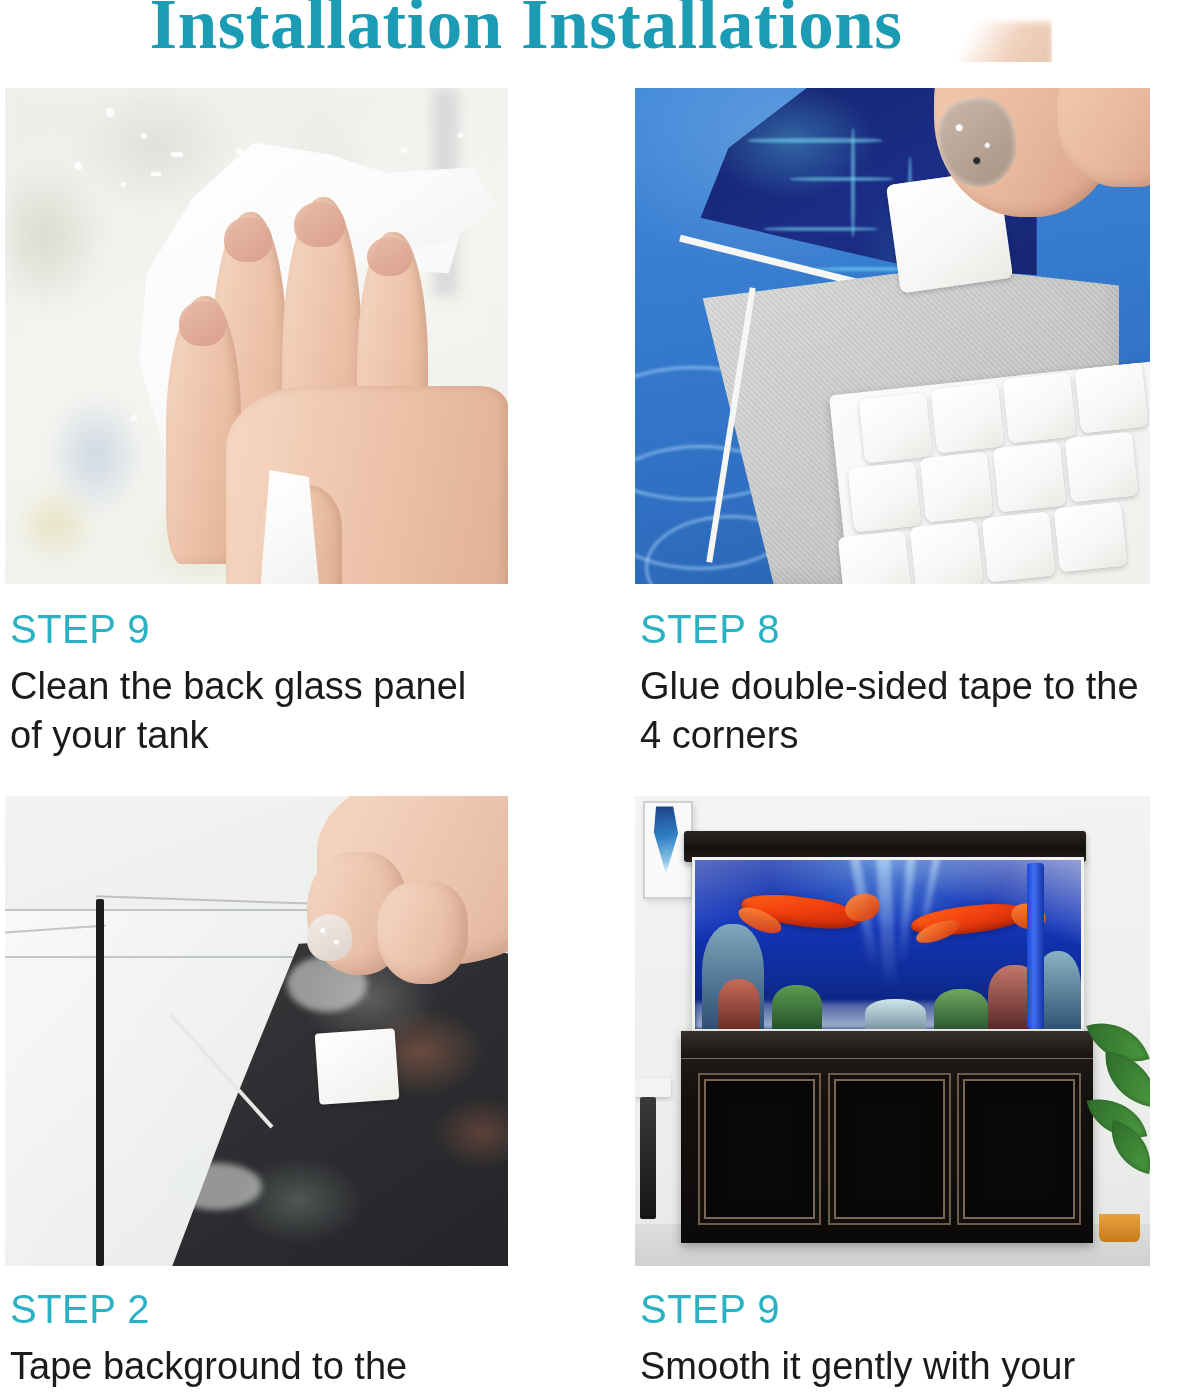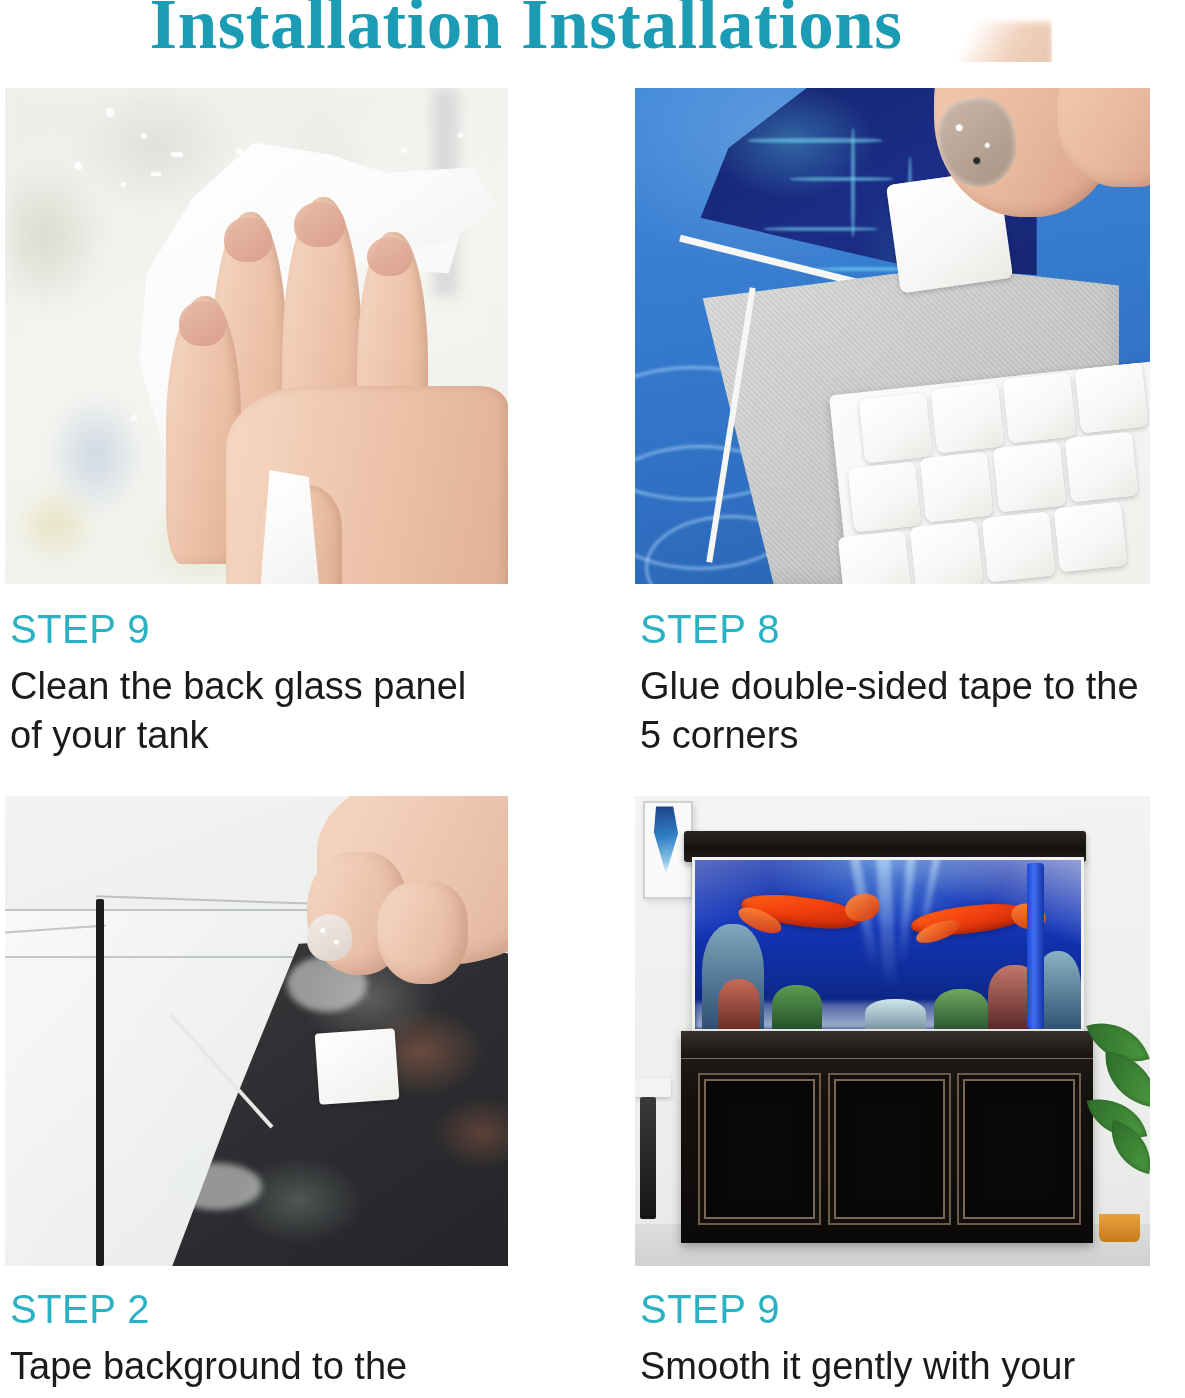--- a/index.html
+++ b/index.html
@@ -458,21 +458,21 @@
       <div class="pad" style="left:70%;top:72%;width:13%;height:13%;transform:rotate(-6deg);"></div>
       <div class="pad" style="left:84%;top:70%;width:13%;height:13%;transform:rotate(-6deg);"></div>
       <div class="pad" style="left:40%;top:90%;width:13%;height:13%;transform:rotate(-6deg);"></div>
       <div class="pad" style="left:54%;top:88%;width:13%;height:13%;transform:rotate(-6deg);"></div>
       <div class="pad" style="left:68%;top:86%;width:13%;height:13%;transform:rotate(-6deg);"></div>
       <div class="pad" style="left:82%;top:84%;width:13%;height:13%;transform:rotate(-6deg);"></div>
     </div>
 
     <div class="caption" style="top:520px;">
       <p class="step-label">STEP 8</p>
-      <p class="step-body">Glue double-sided tape to the 5 corners</p>
+      <p class="step-body">Glue double-sided tape to the 4 corners</p>
     </div>
   </div>
 
   <div class="cell" style="left:5px; top:734px; width:503px; height:664px;">
     <div class="photo p3" style="width:503px;height:470px;">
       <div class="room"></div>
 
       <div class="glass-face" style="left:0%;top:24%;width:62%;height:76%;"></div>
       <div class="glass-line" style="left:0%;top:28%;width:20%;height:2px;transform:rotate(-4deg);"></div>
       <div class="glass-line" style="left:18%;top:22%;width:44%;height:2px;transform:rotate(2deg);"></div>

